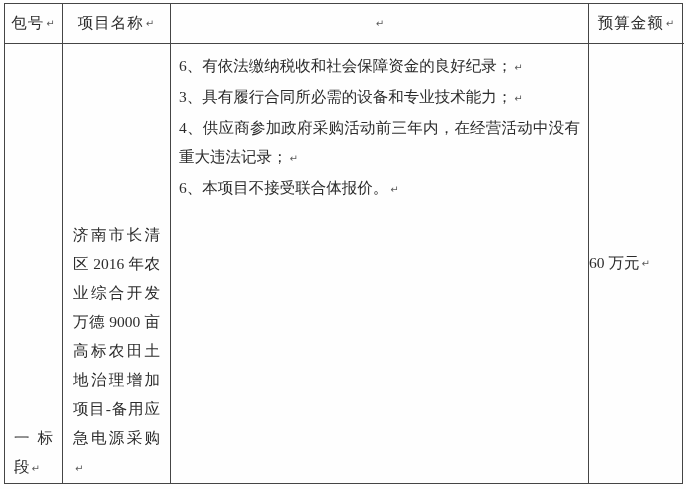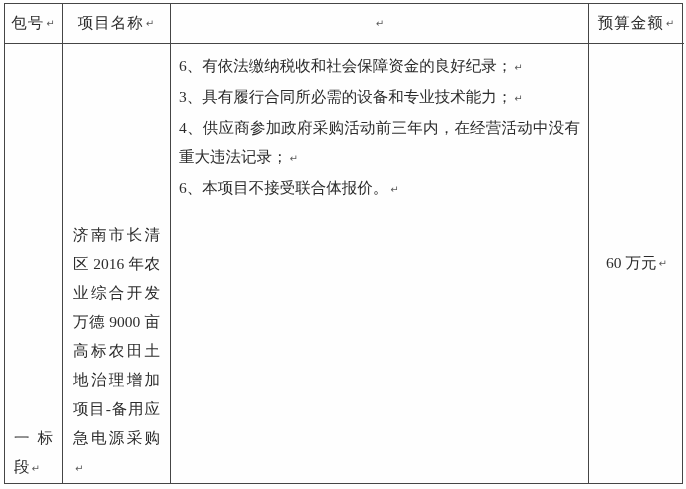--- a/index.html
+++ b/index.html
@@ -73,21 +73,20 @@
     line-height: 29px;
   }
   .req {
     margin: 0;
     text-align: justify;
     text-justify: inter-ideograph;
   }
   .budget {
     display: flex;
     align-items: center;
-    justify-content: center;
     font-size: 15.5px;
   }
   .pmark {
     font-family: "DejaVu Sans", sans-serif;
     font-size: 10px;
     color: #5a5a5a;
     margin-left: 2px;
     white-space: nowrap;
   }
 </style>

